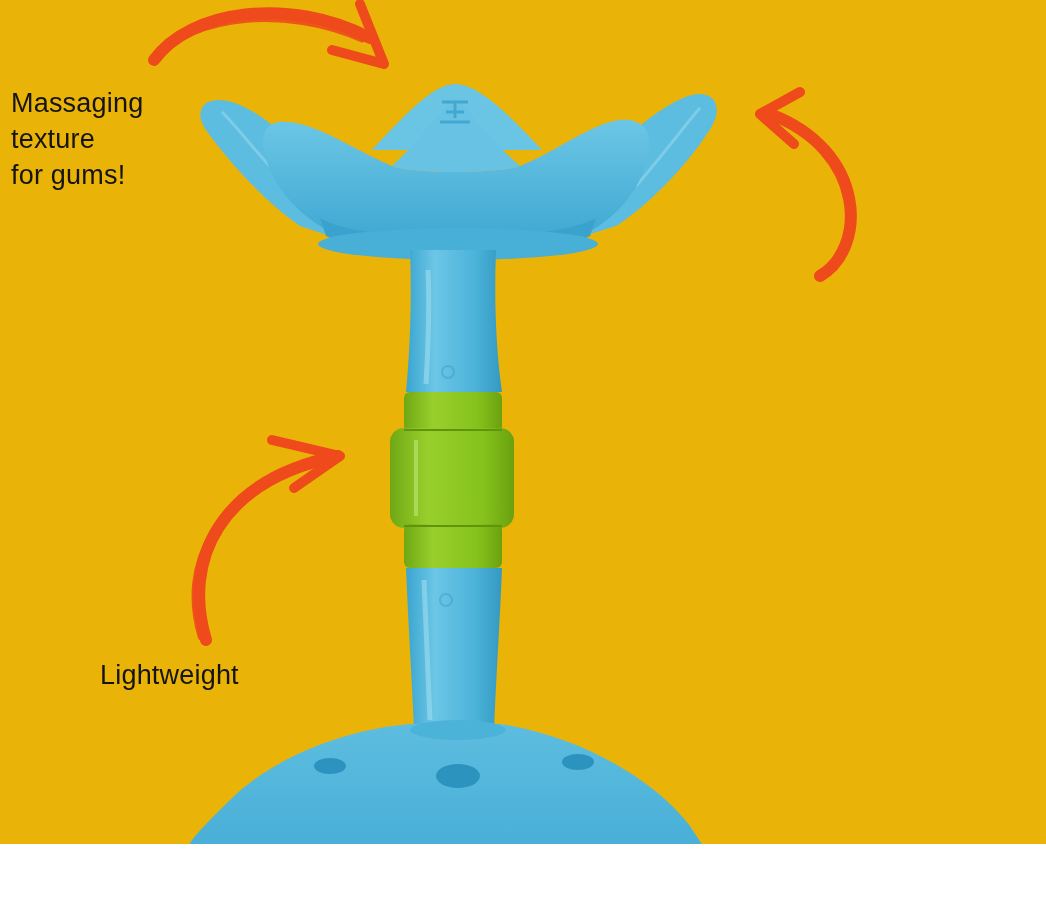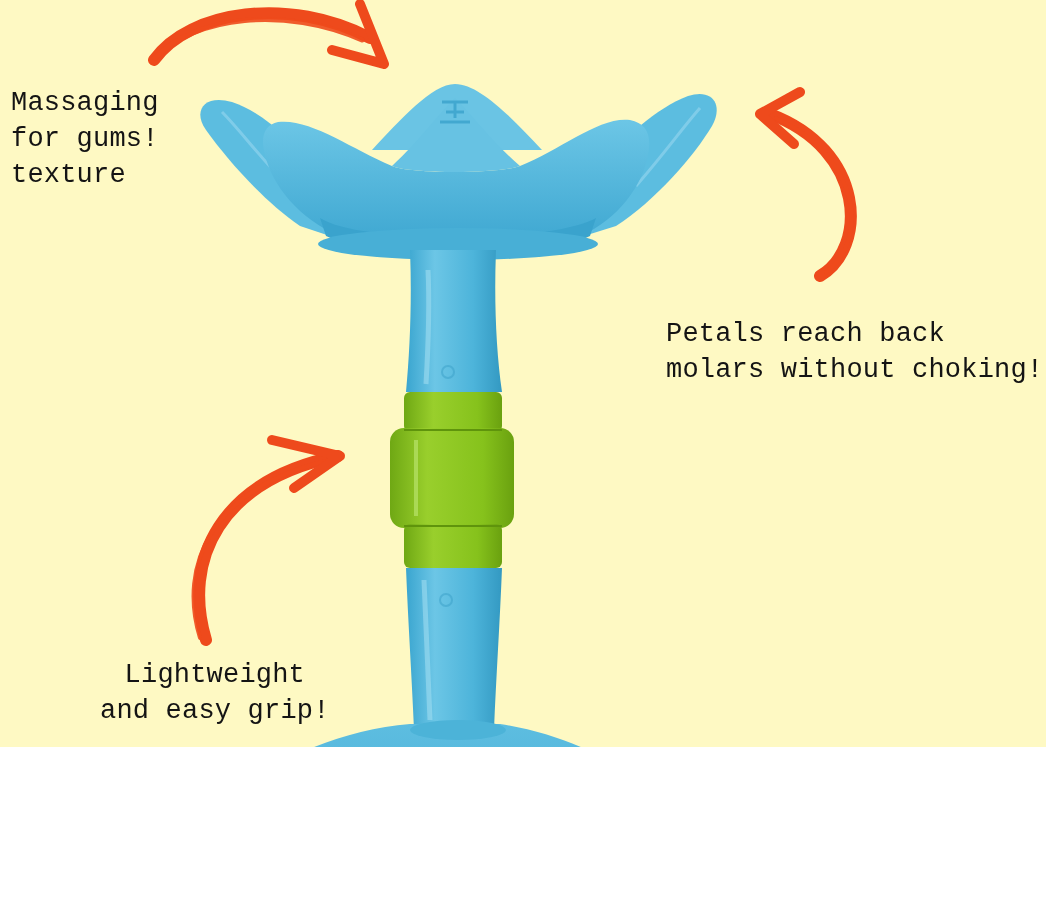--- a/index.html
+++ b/index.html
@@ -1,22 +1,22 @@
 <!DOCTYPE html>
 <html><head>
   <meta charset="utf-8">
   <style>
     html, body { margin: 0; padding: 0; background: #ffffff; }
     .canvas {
       position: relative;
       width: 1046px;
-      height: 747px;
-      background: #fef9c3;
+      height: 844px;
+      background: #eab308;
       overflow: hidden;
-      font-family: Liberation Mono, monospace;
+      font-family: Liberation Sans, sans-serif;
       color: #111111;
     }
     .product-svg { position: absolute; left: 0; top: 0; width: 1046px; height: 914px; }
     .callout {
       position: absolute;
       font-size: 27px;
       line-height: 36px;
       letter-spacing: 0.2px;
       color: #141414;
       white-space: nowrap;
@@ -122,27 +122,22 @@
 
     <g fill="none" stroke="#ee4a1c" stroke-linecap="round" stroke-linejoin="round">
       <path d="M206,640 C182,560 220,480 338,456" stroke-width="12"></path>
       <path d="M200,638 C178,566 210,488 330,460" stroke-width="4" opacity="0.9"></path>
       <path d="M272,440 L340,456 L294,488" stroke-width="10"></path>
     </g>
   </svg>
 
   <div class="callout callout-massaging">
     <span>Massaging</span>
+    <span>texture</span>
     <span>for gums!</span>
-    <span>texture</span>
   </div>
 
-  <div class="callout callout-petals">
-    <span>Petals reach back</span>
-    <span>molars without choking!</span>
-  </div>
 
   <div class="callout callout-grip">
     <span>Lightweight</span>
-    <span>and easy grip!</span>
   </div>
 
 </div>
 
 </body></html>

